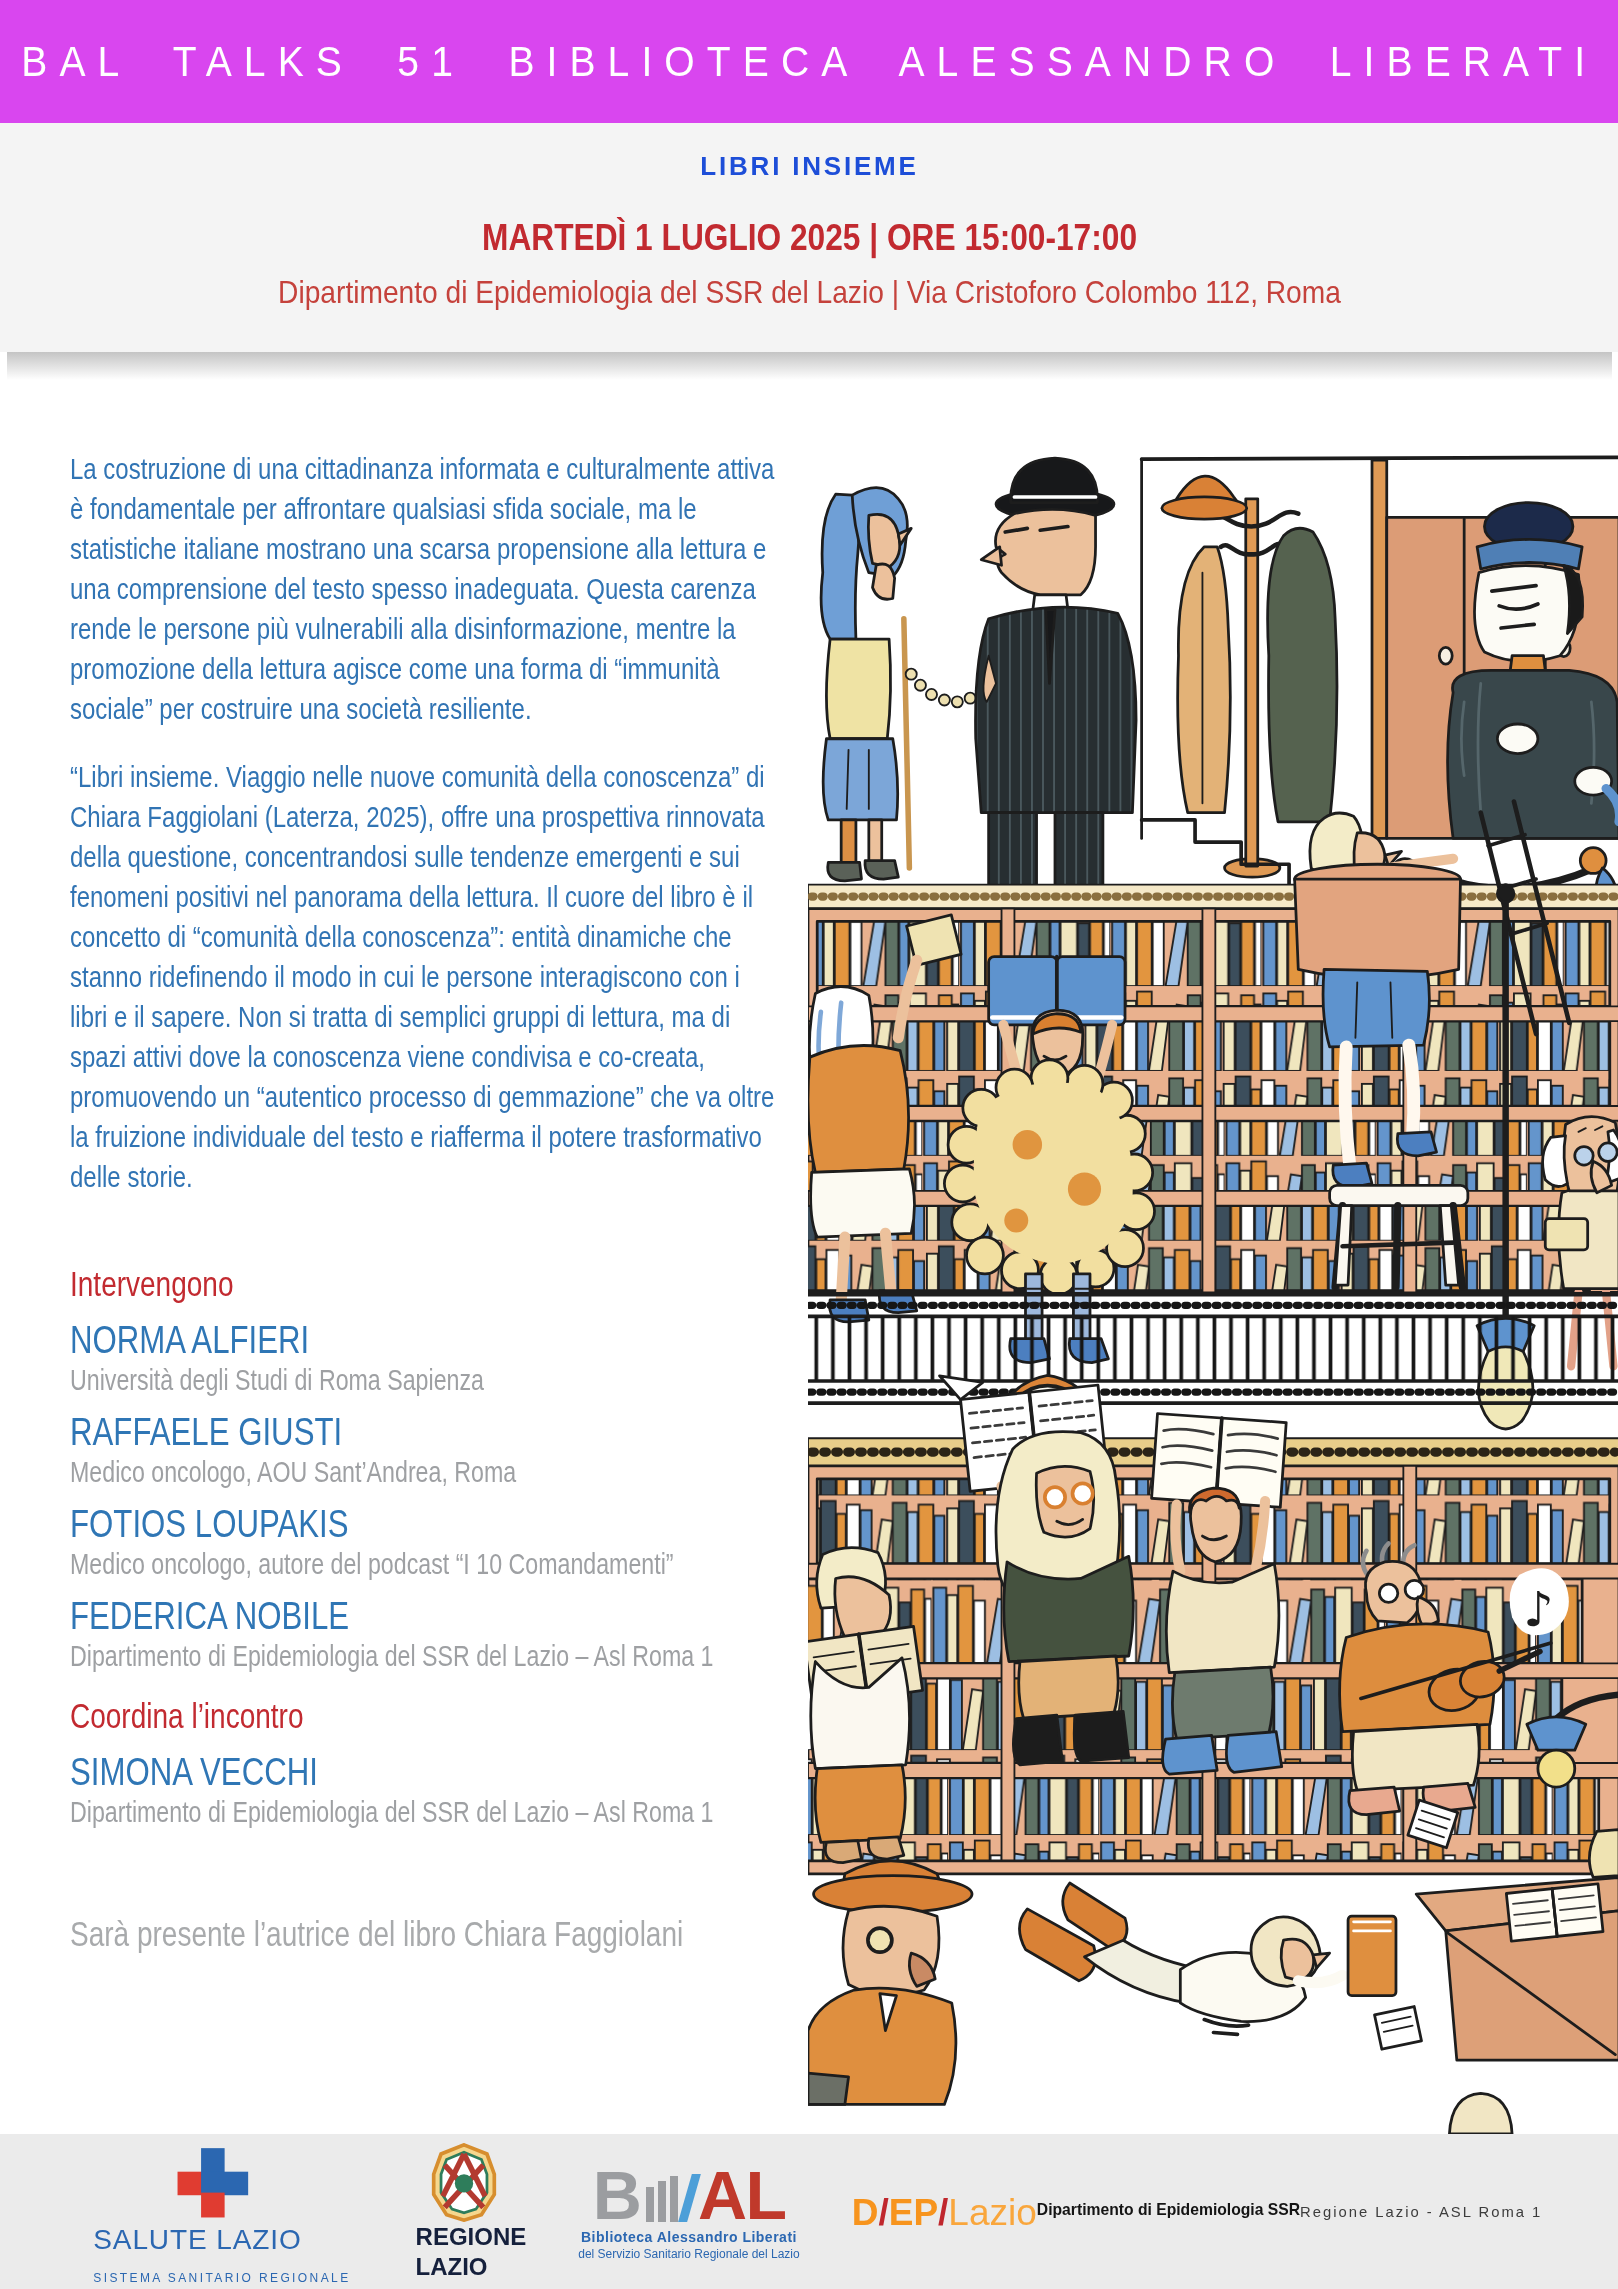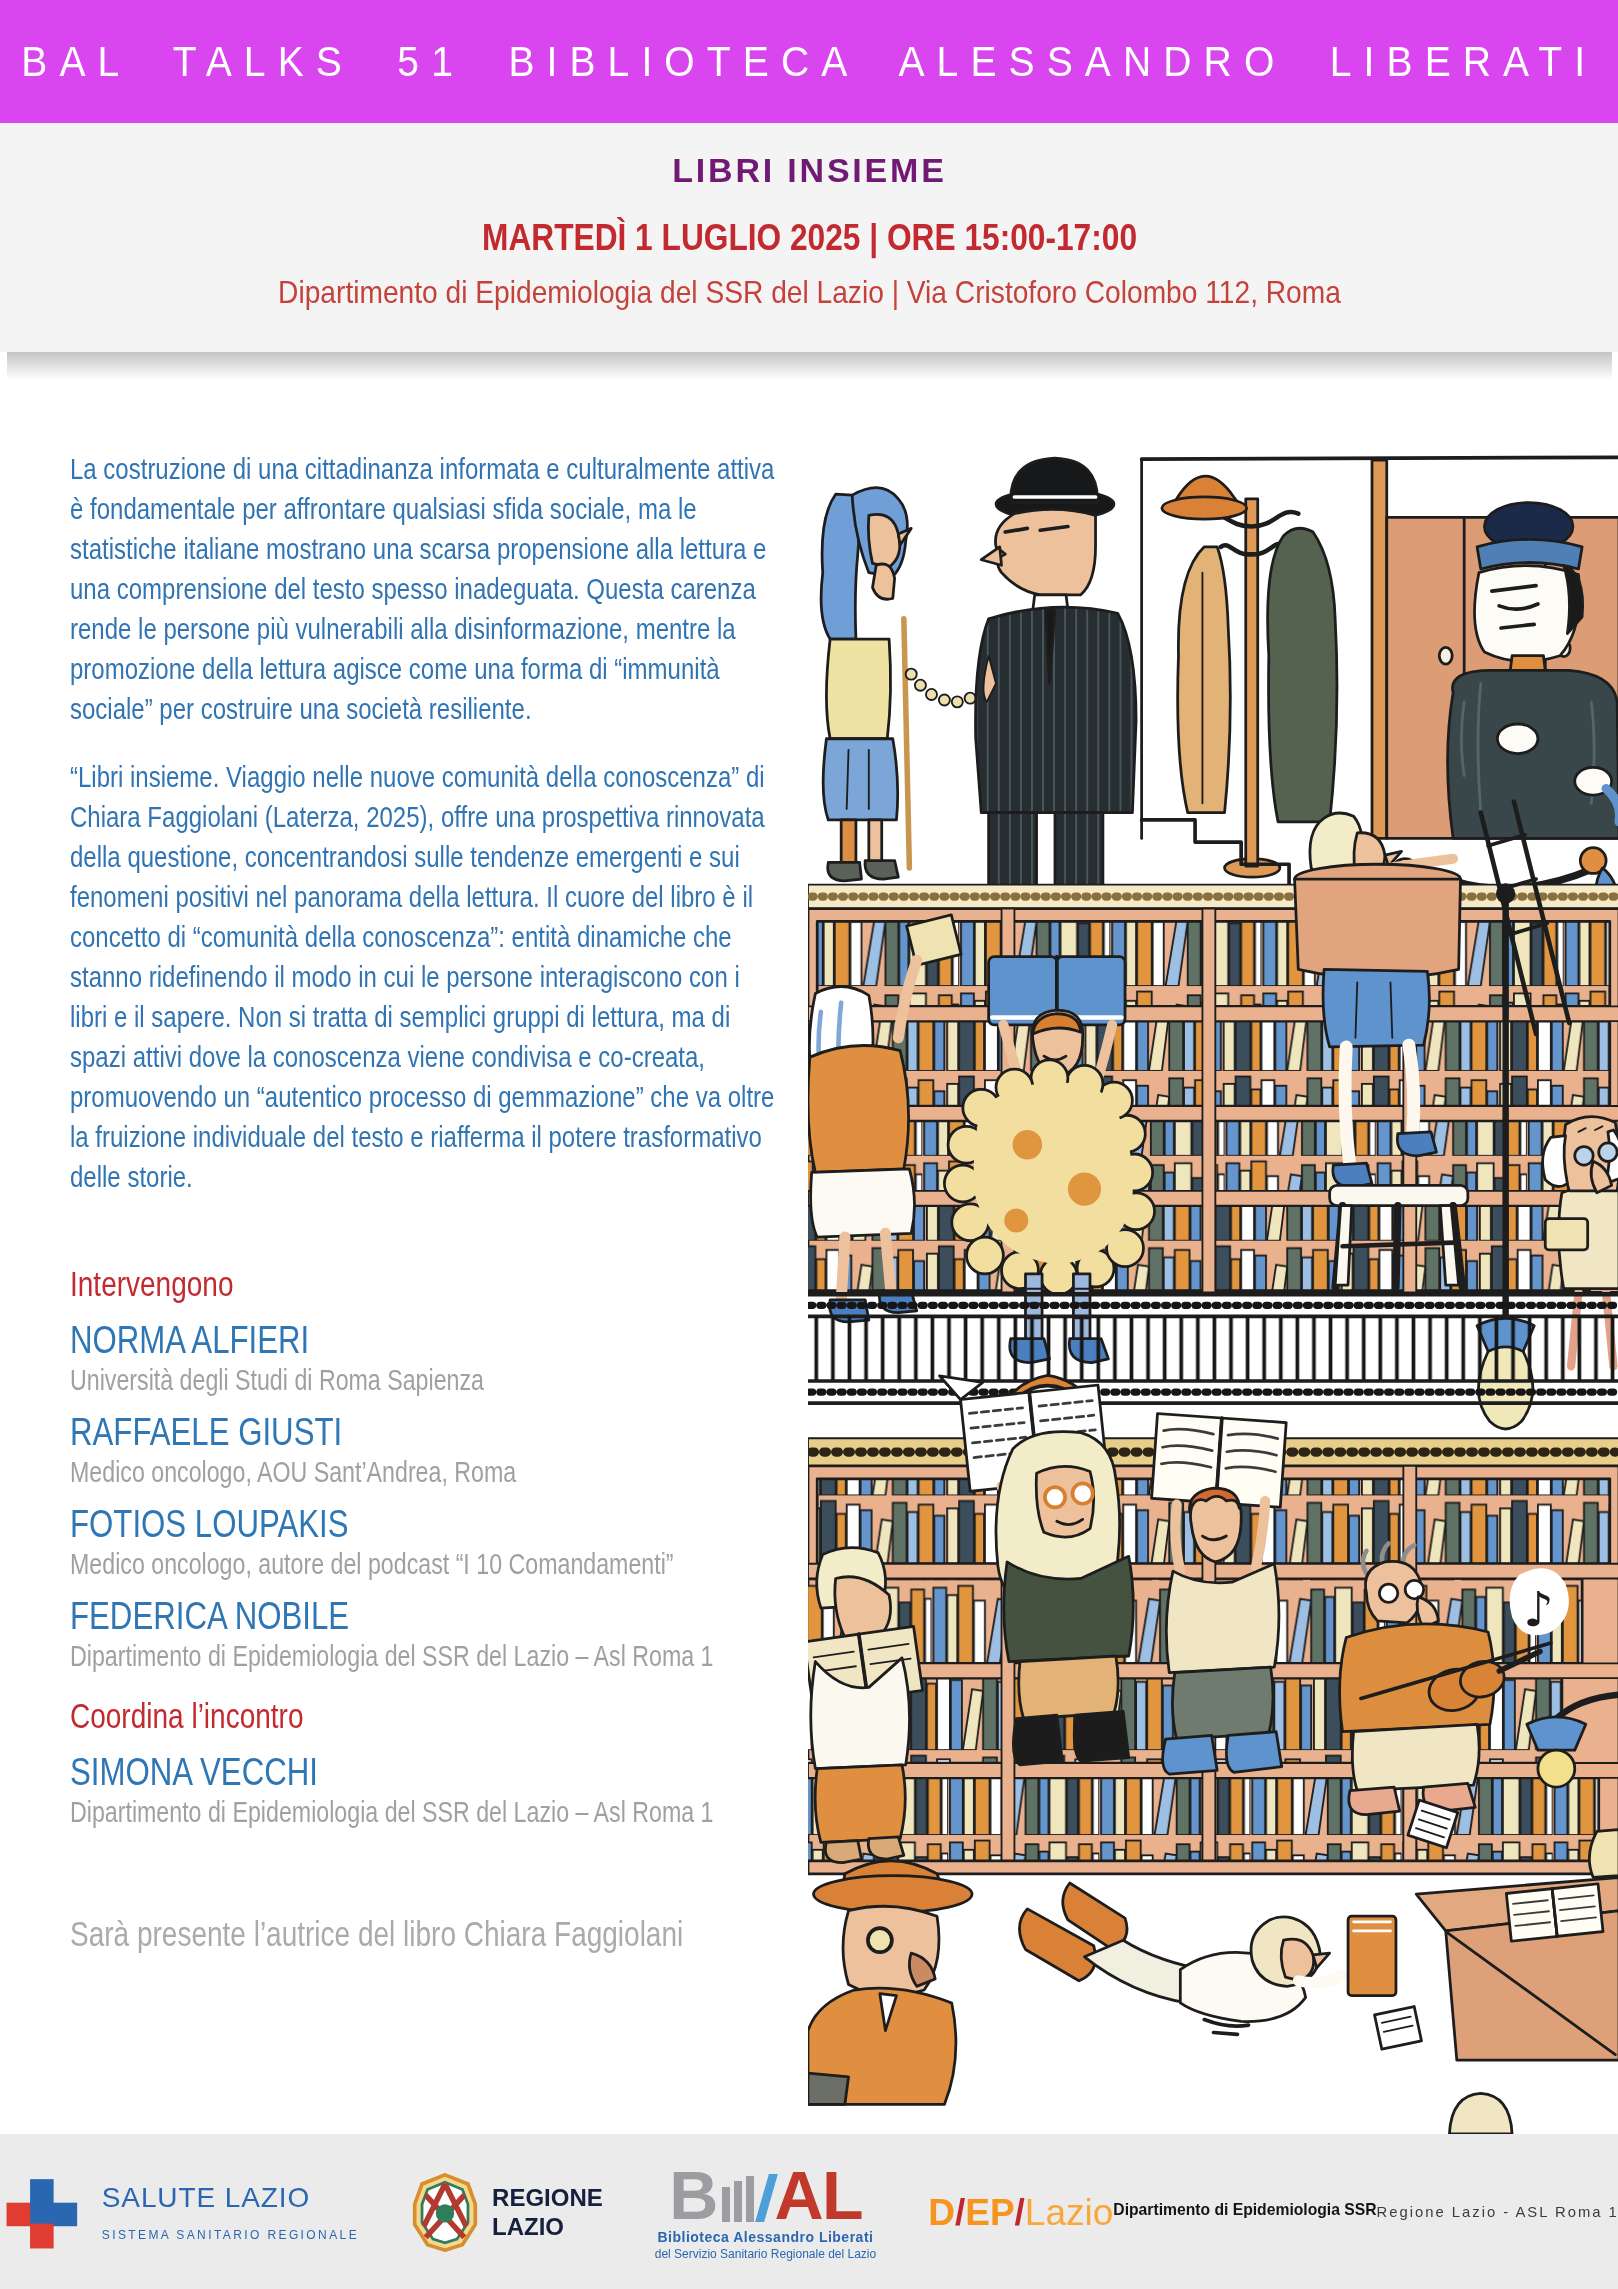--- a/index.html
+++ b/index.html
@@ -8,21 +8,21 @@
 
   
   .topbar{position:absolute;top:0;left:0;right:0;height:123px;background:#d946ef;
           display:flex;align-items:center;justify-content:center;}
   .topbar-title{color:#ffffff;font-size:42px;font-weight:400;letter-spacing:13px;word-spacing:22px;
                 white-space:nowrap;transform:scaleX(0.93);}
 
   
   .band{position:absolute;top:123px;left:0;right:0;height:229px;background:#F4F4F4;}
   .event-title{position:absolute;top:28px;width:100%;text-align:center;font-weight:700;
-               font-size:34px;color:#701a75;letter-spacing:2.8px;}
+               font-size:26px;color:#1d4ed8;letter-spacing:2.8px;}
   .event-datetime{position:absolute;top:94px;width:100%;text-align:center;font-weight:700;
                   font-size:36px;color:#C22A30;transform:scaleX(0.88);}
   .event-location{position:absolute;top:151px;width:100%;text-align:center;font-weight:400;
                   font-size:32px;color:#C5423C;transform:scaleX(0.88);}
   .band-shadow{position:absolute;top:352px;left:7.4px;right:7.4px;height:28px;
                background:linear-gradient(to bottom,rgba(60,60,60,0.30),rgba(255,255,255,0));}
 
   
   .left-col{position:absolute;left:70px;top:449px;width:886px;transform:scaleX(0.80);
             transform-origin:0 0;}
@@ -33,21 +33,21 @@
   .speaker-affil{font-size:29px;line-height:34px;color:#9EA0A3;}
   .author-note{font-size:35px;color:#A8AAAC;margin-top:85px;}
 
   
   .illustration{position:absolute;left:808px;top:222px;width:811px;height:1912px;}
   .illustration svg{display:block;width:100%;height:100%;}
 
   
   .footer{position:absolute;left:0;right:0;top:2134px;height:156px;background:#EBEBEB;
           display:flex;align-items:center;justify-content:center;gap:52px;}
-  .logo{display:flex;align-items:center;}
+  .logo{display:flex;align-items:center;flex-direction:column;}
   .salute-text{margin-left:16.6px;}
   .salute-title{font-size:28px;color:#2B67B1;letter-spacing:0.9px;}
   .salute-sub{font-size:12px;color:#2B67B1;letter-spacing:2.4px;margin-top:14.8px;}
   .regione-text{margin-left:13px;font-weight:700;color:#15203C;font-size:24px;line-height:29.5px;}
   .bal{display:flex;flex-direction:column;align-items:center;}
   .bal-row{display:flex;align-items:flex-end;height:59px;}
   .bal-b{font-size:68px;line-height:54px;font-weight:700;color:#9B9DA0;}
   .bal-bar{width:8.3px;background:#9B9DA0;margin-left:3.7px;}
   .bal-bar.b1{height:35px;} .bal-bar.b2{height:41px;} .bal-bar.b3{height:46px;}
   .bal-slant{width:9.2px;height:48px;background:#4D9FD8;margin-left:7.4px;transform:skewX(-16deg);}

